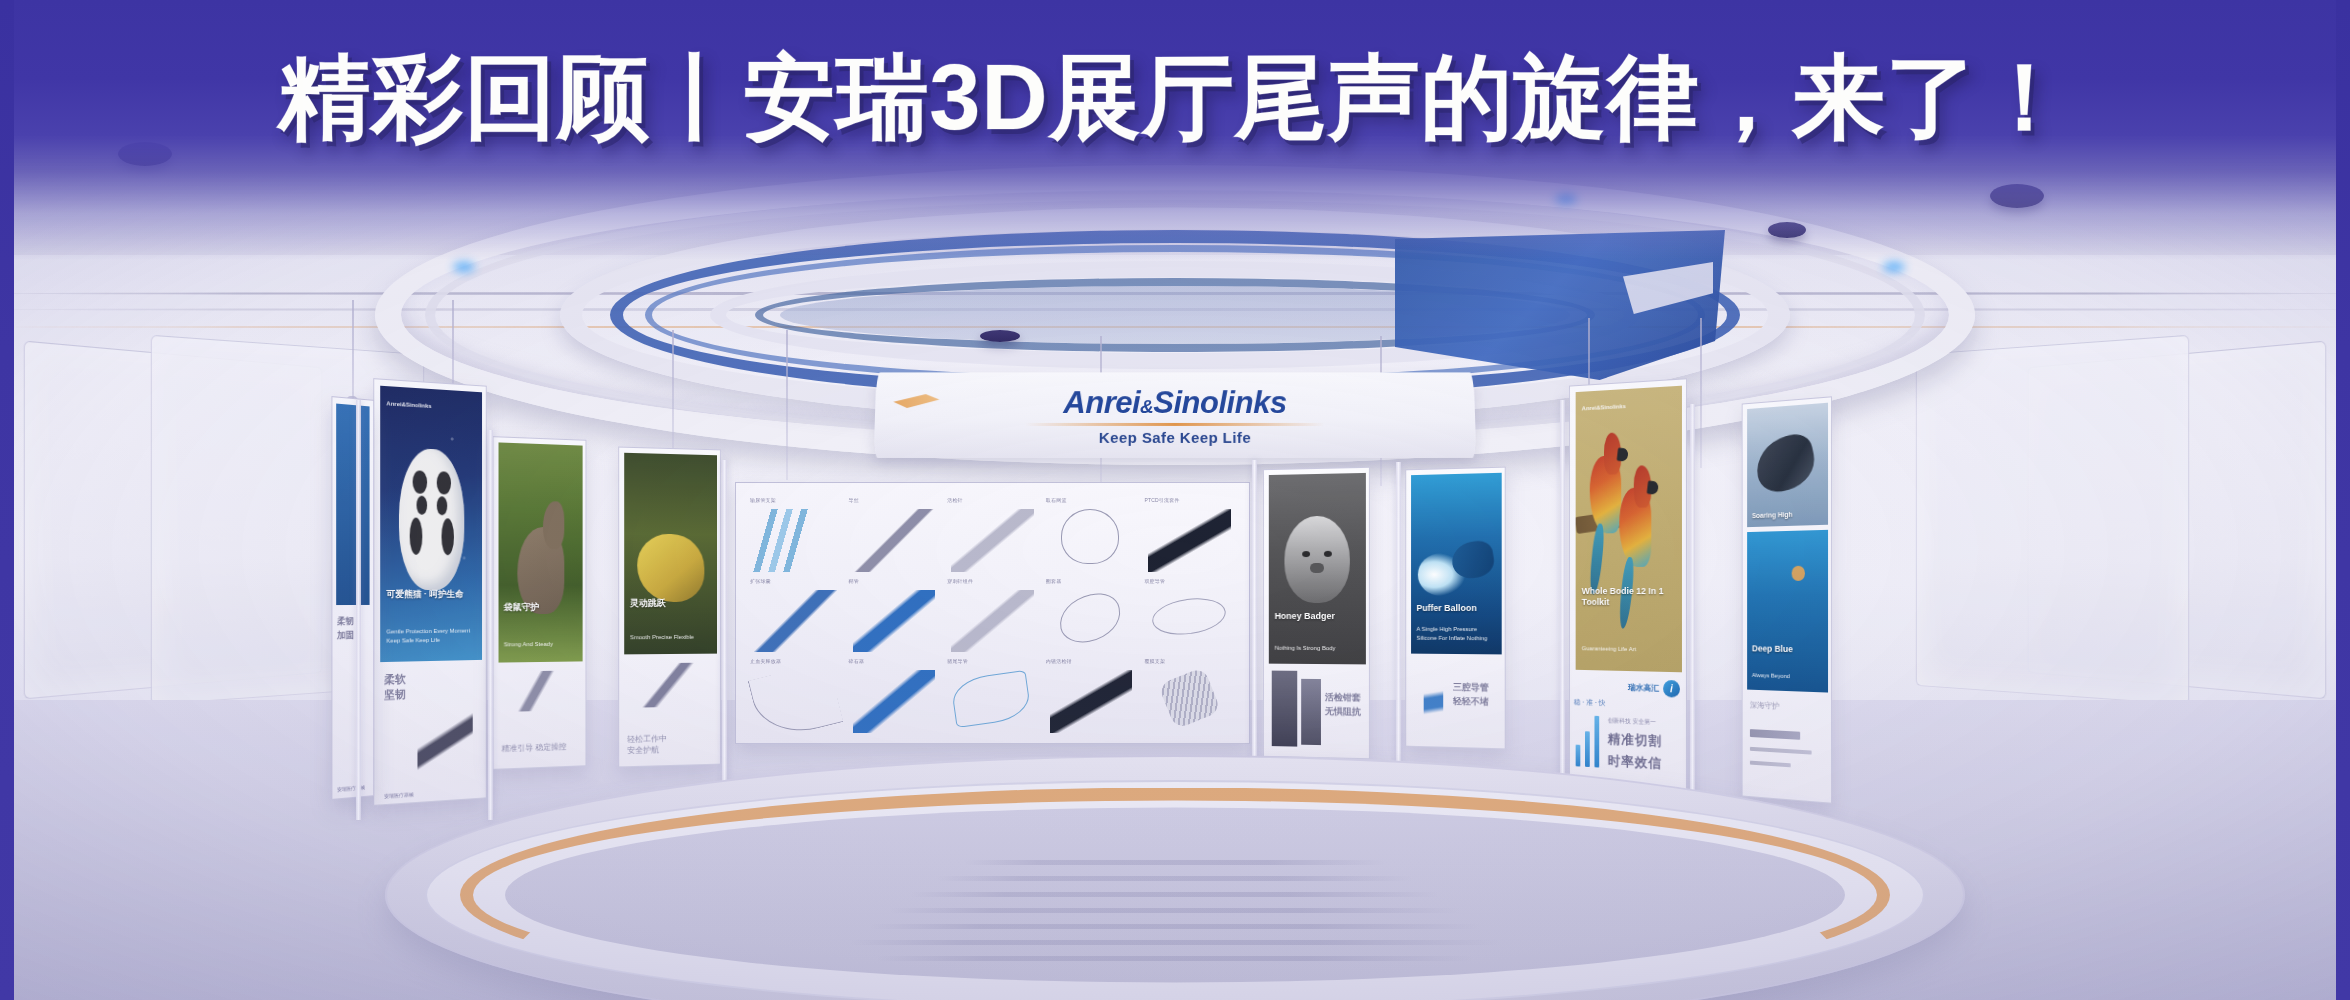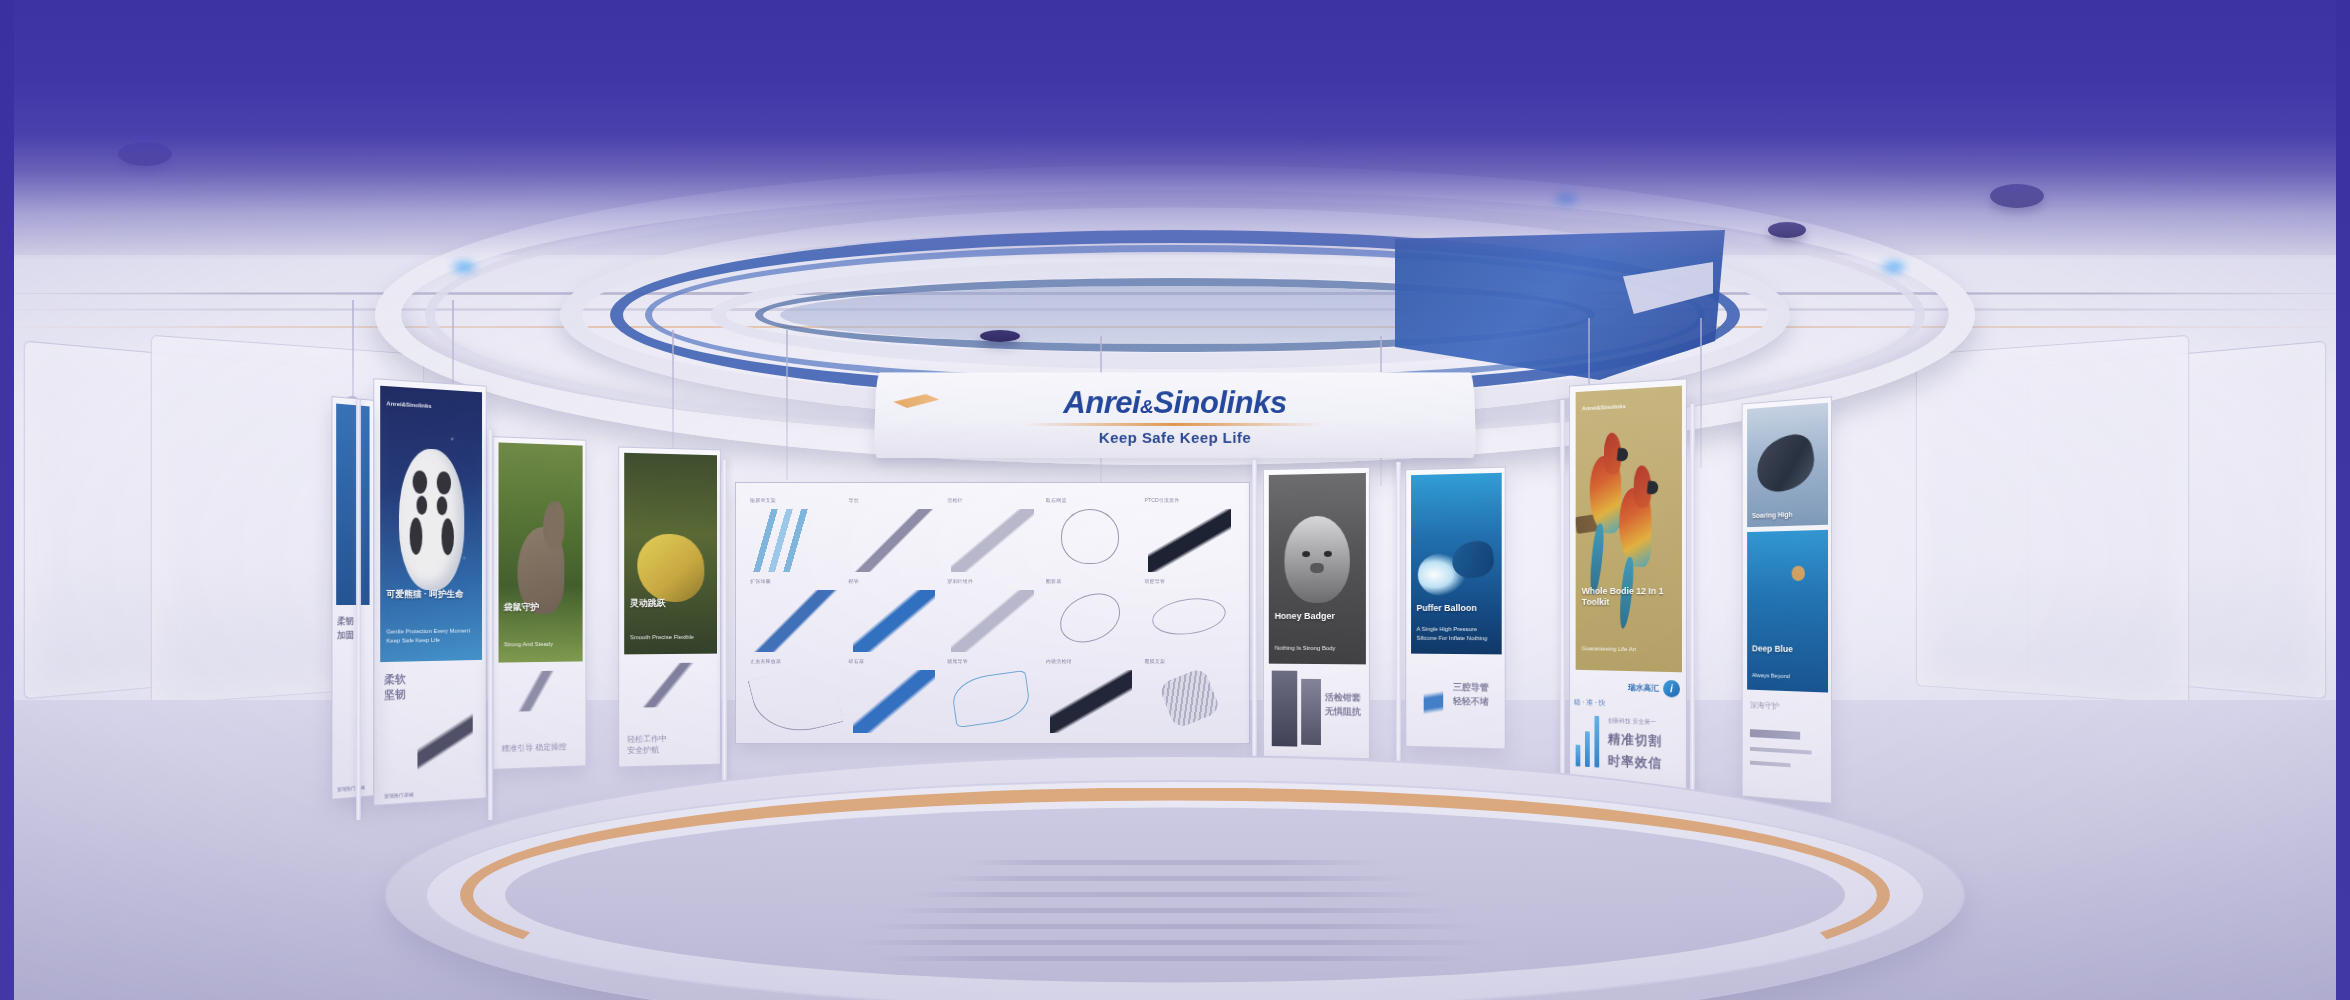--- a/index.html
+++ b/index.html
@@ -800,14 +800,15 @@
         <div class="ftrow" style="width: 96%; margin-left: 2%;"></div>
         <div class="ftrow" style="width: 88%; margin-left: 6%;"></div>
       </div>
 
     <div class="haze"></div>
   </div>
 
   <div class="titlebar"></div>
   <div class="edgestrip l"></div>
   <div class="edgestrip r"></div>
+  <div class="maintitle">精彩回顾丨安瑞3D展厅尾声的旋律，来了！</div>
 
 </div>
 
 </body></html>

